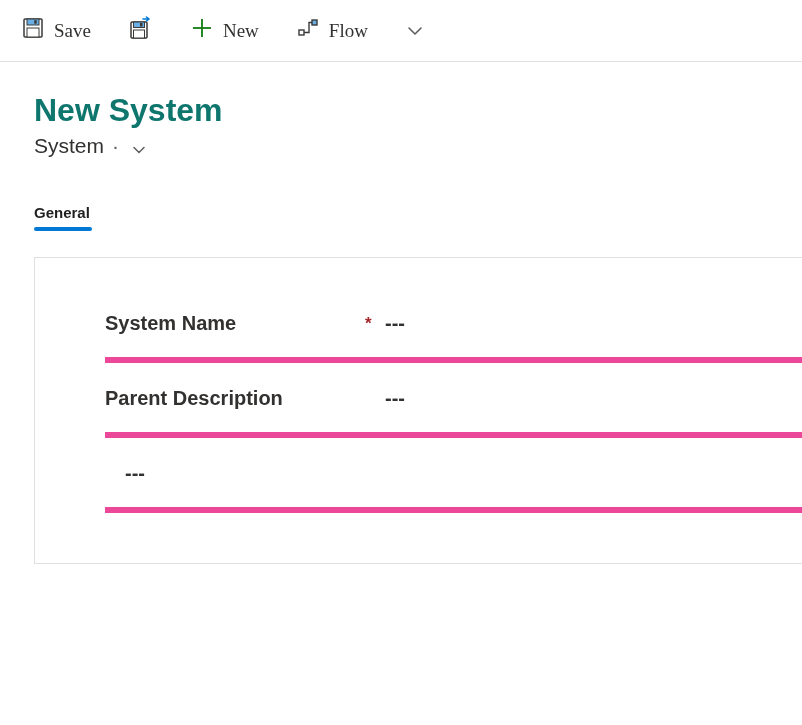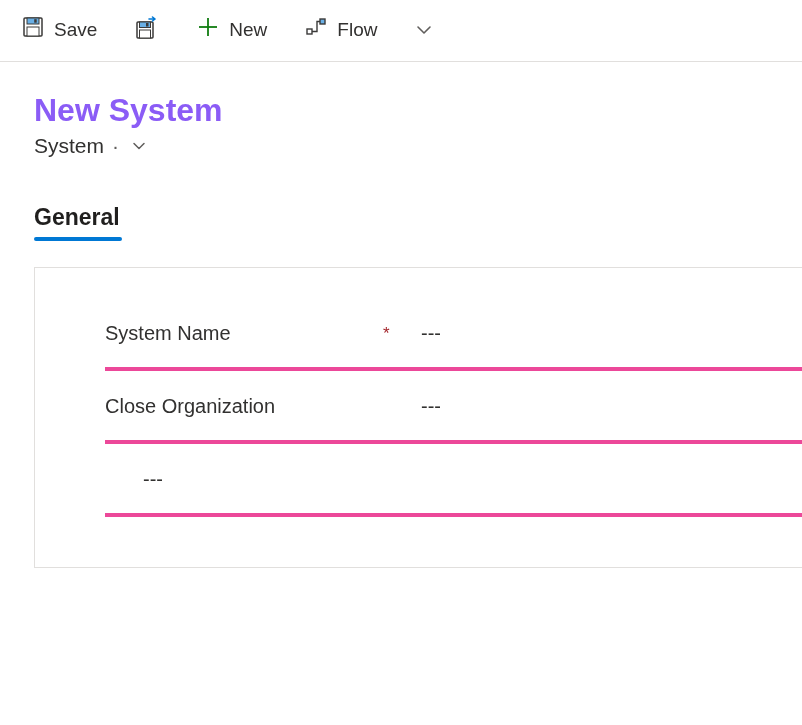--- a/index.html
+++ b/index.html
@@ -6,64 +6,65 @@
     body {
       font-family: "Segoe UI", -apple-system, BlinkMacSystemFont, sans-serif;
       background: #fff;
       color: #323130;
       width: 802px;
       height: 725px;
       overflow: hidden;
     }
     .toolbar {
       display: flex;
-      align-items: flex-start;
+      align-items: center;
       padding: 16px 22px;
       gap: 38px;
       border-bottom: 1px solid #e1dfdd;
+      font-family: Liberation Serif, serif;
     }
     .toolbar-item {
       display: flex;
       align-items: center;
       gap: 10px;
       cursor: pointer;
       font-size: 19px;
       color: #323130;
     }
     .toolbar-item svg { flex-shrink: 0; }
     .page-header {
       padding: 30px 34px 8px 34px;
     }
     .page-title {
       font-size: 32px;
       font-weight: 600;
-      color: #8b5cf6;
+      color: #0f766e;
       margin-bottom: 5px;
     }
     .breadcrumb-row {
       display: flex;
-      align-items: center;
+      align-items: flex-end;
       gap: 6px;
       font-size: 21px;
       color: #323130;
     }
     .breadcrumb-row .dot {
       color: #605e5c;
       padding: 0 2px;
     }
     .chevron-small {
       margin-left: 4px;
       display: inline-flex;
     }
     .tabs {
       padding: 38px 34px 0 34px;
     }
     .tab {
       display: inline-block;
-      font-size: 23px;
+      font-size: 15px;
       font-weight: 600;
       color: #201f1e;
       padding-bottom: 10px;
       cursor: pointer;
       position: relative;
     }
     .tab.active::after {
       content: "";
       position: absolute;
       left: 0;
@@ -75,23 +76,23 @@
     }
     .form-panel {
       margin: 26px 0 0 34px;
       border: 1px solid #e1dfdd;
       border-right: none;
       padding: 30px 0 50px 70px;
     }
     .form-row {
       display: flex;
       align-items: center;
-      border-bottom: 4px solid #ec4899;
+      border-bottom: 6px solid #ec4899;
       padding: 24px 0 22px 0;
-      gap: 18px;
+      font-weight: bold;
     }
     .form-label {
       width: 260px;
       font-size: 20px;
       color: #323130;
     }
     .req {
       width: 20px;
       color: #a4262c;
       font-size: 17px;
@@ -183,21 +184,21 @@
   <div class="tab active">General</div>
 </div>
 
 <div class="form-panel">
   <div class="form-row">
     <div class="form-label">System Name</div>
     <div class="req">*</div>
     <div class="form-value">---</div>
   </div>
   <div class="form-row">
-    <div class="form-label">Close Organization</div>
+    <div class="form-label">Parent Description</div>
     <div class="req"></div>
     <div class="form-value">---</div>
   </div>
   <div class="form-row">
     <div class="req"></div>
     <div class="form-value">---</div>
   </div>
 </div>
 
 </body></html>

